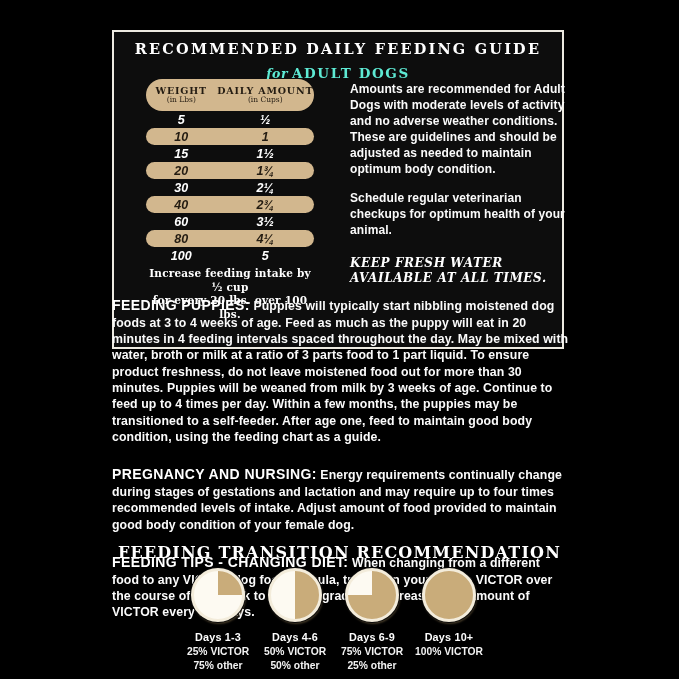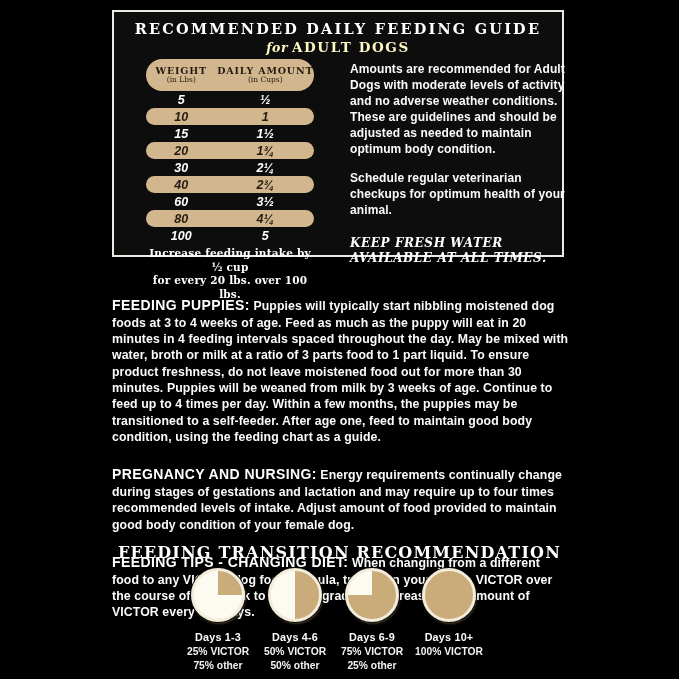--- a/index.html
+++ b/index.html
@@ -1,25 +1,25 @@
 <!DOCTYPE html>
 <html><head>
 <meta charset="utf-8">
 <style>
   html,body{margin:0;padding:0;background:#000;}
   .canvas{position:relative;width:679px;height:679px;background:#000;overflow:hidden;
           font-family:"Liberation Sans",sans-serif;color:#fdfdfd;}
 
   
-  .guide-box{position:absolute;left:112px;top:10px;width:452px;height:247px;
+  .guide-box{position:absolute;left:112px;top:30px;width:452px;height:319px;
              border:2px solid #edeae1;background:#0d0d0d;box-sizing:border-box;}
   .box-title{position:absolute;top:8px;left:0;right:0;text-align:center;
              font-family:"DejaVu Serif",serif;font-weight:700;}
   .box-title .t1{font-size:14.5px;letter-spacing:2.2px;color:#fff;}
-  .box-title .t2{font-size:13.5px;letter-spacing:1.6px;color:#fef9c3;margin-top:2px;}
+  .box-title .t2{font-size:13.5px;letter-spacing:1.6px;color:#5eead4;margin-top:8px;}
   .box-title .for{font-style:italic;text-transform:lowercase;letter-spacing:.5px;
                   font-size:12.5px;margin-right:4px;}
 
   .feed-table{position:absolute;left:32px;top:47px;width:168px;}
   .hdr-pill{background:#d2b78e;border-radius:16px;height:32px;display:flex;
             align-items:center;color:#241c12;font-family:"DejaVu Serif",serif;font-weight:700;}
   .hdr-cell{text-align:center;line-height:1.05;}
   .hdr-cell.c1{width:42%;}
   .hdr-cell.c2{width:58%;}
   .hdr-cell .h{font-size:9.5px;letter-spacing:.8px;display:block;}

